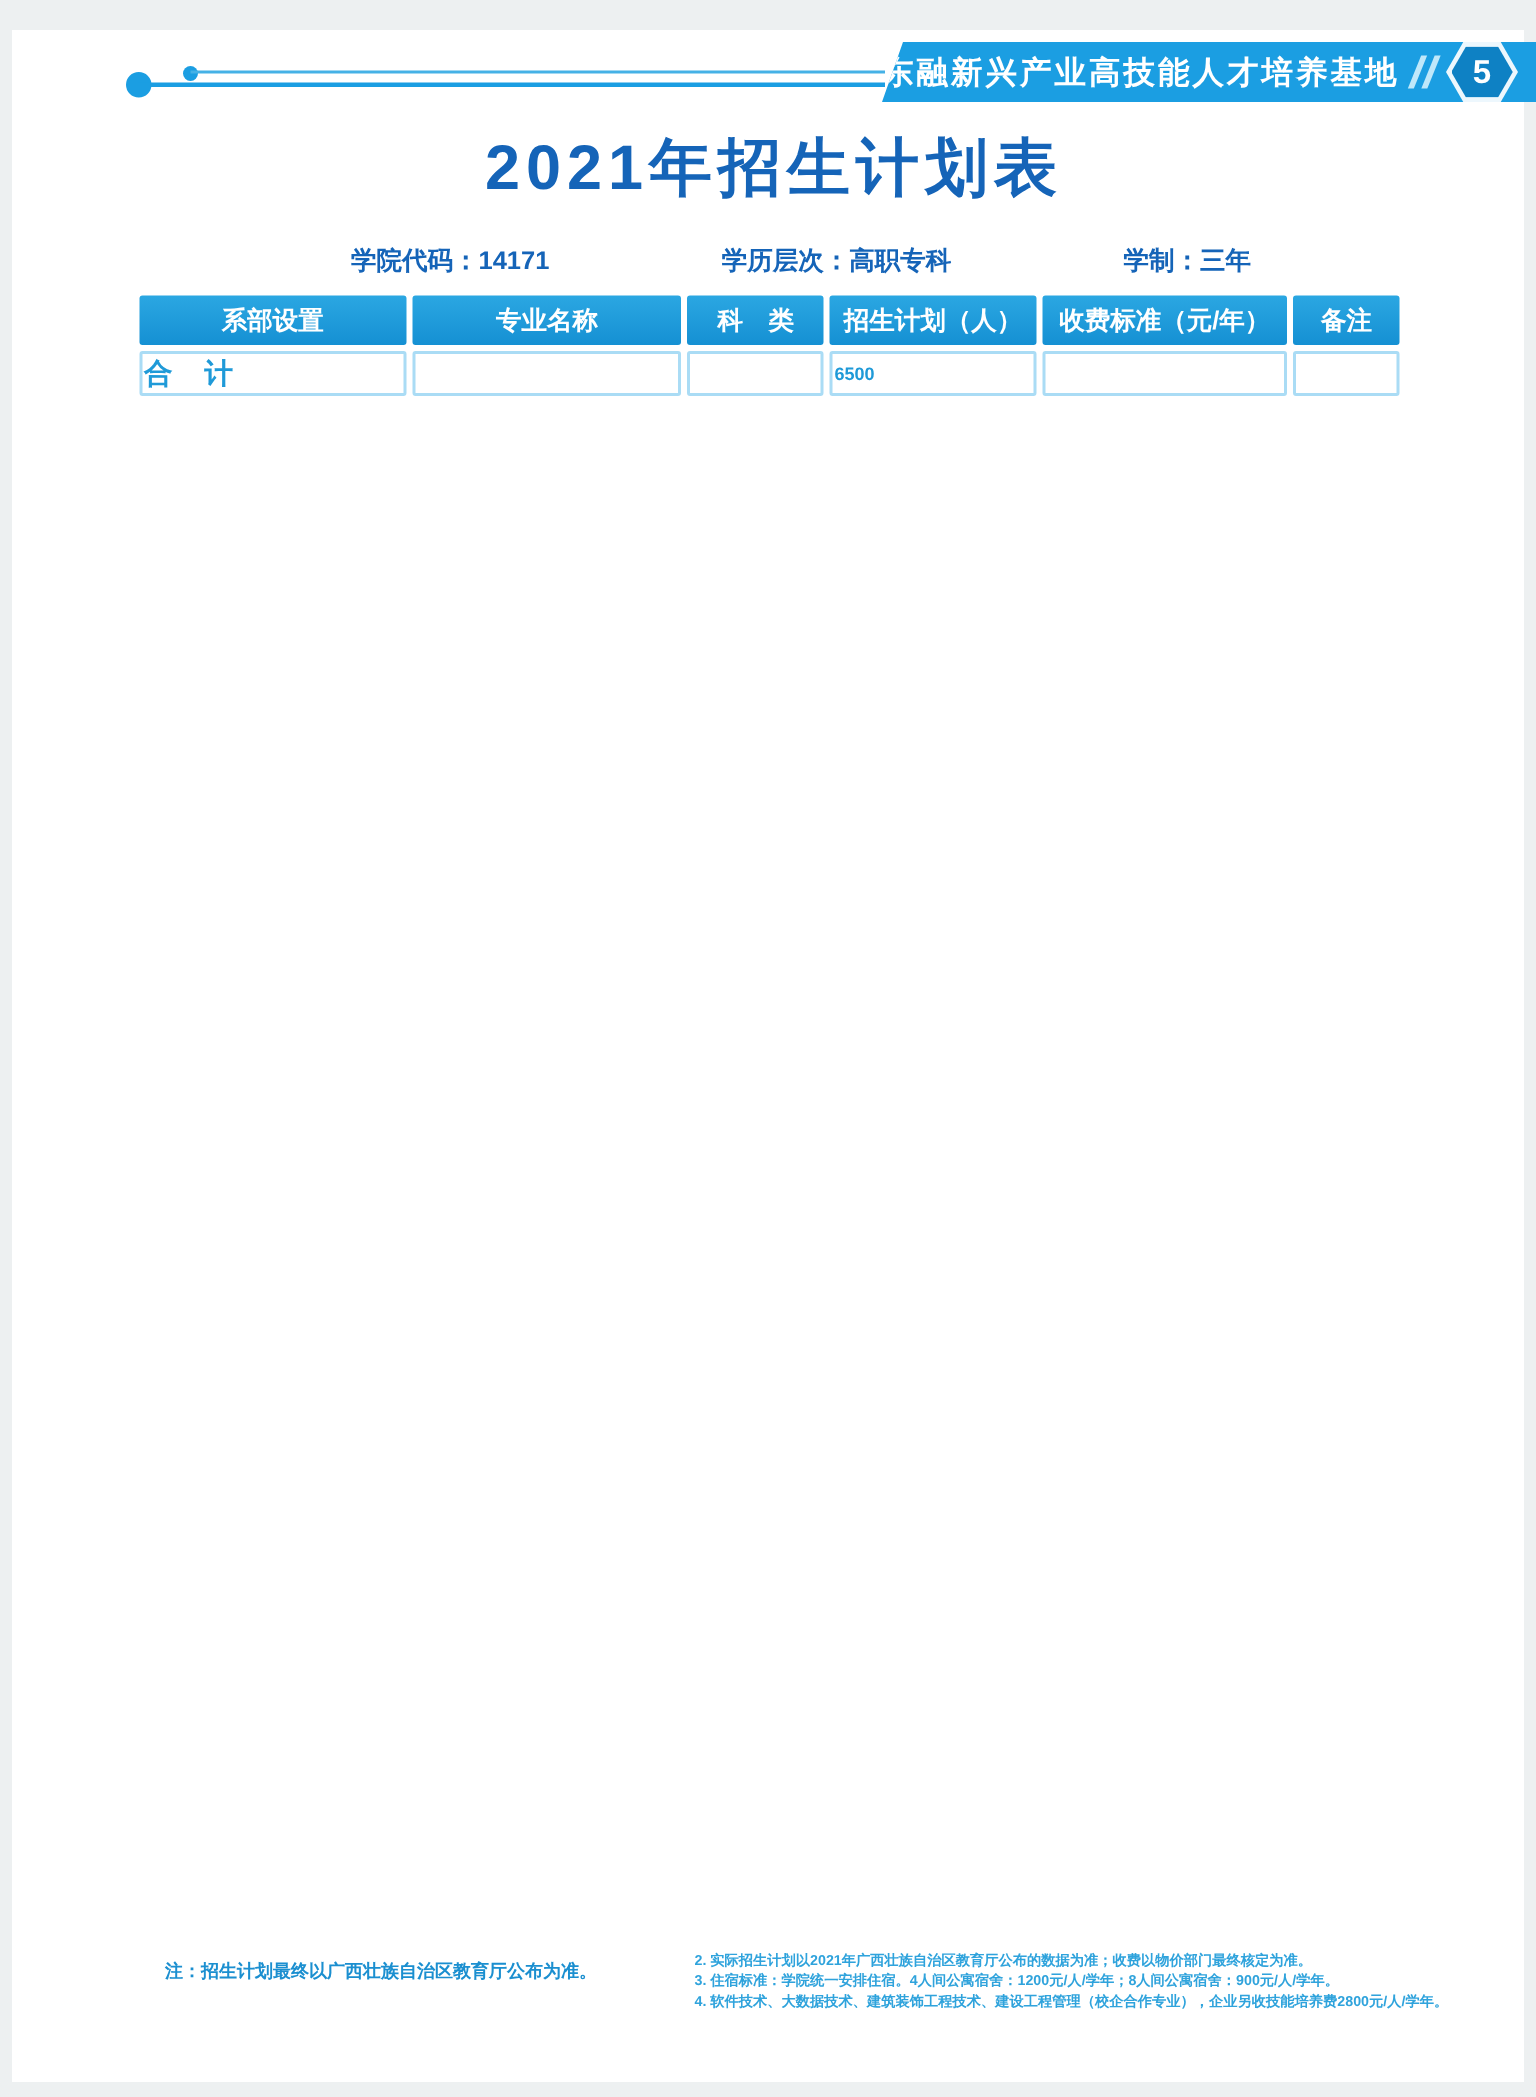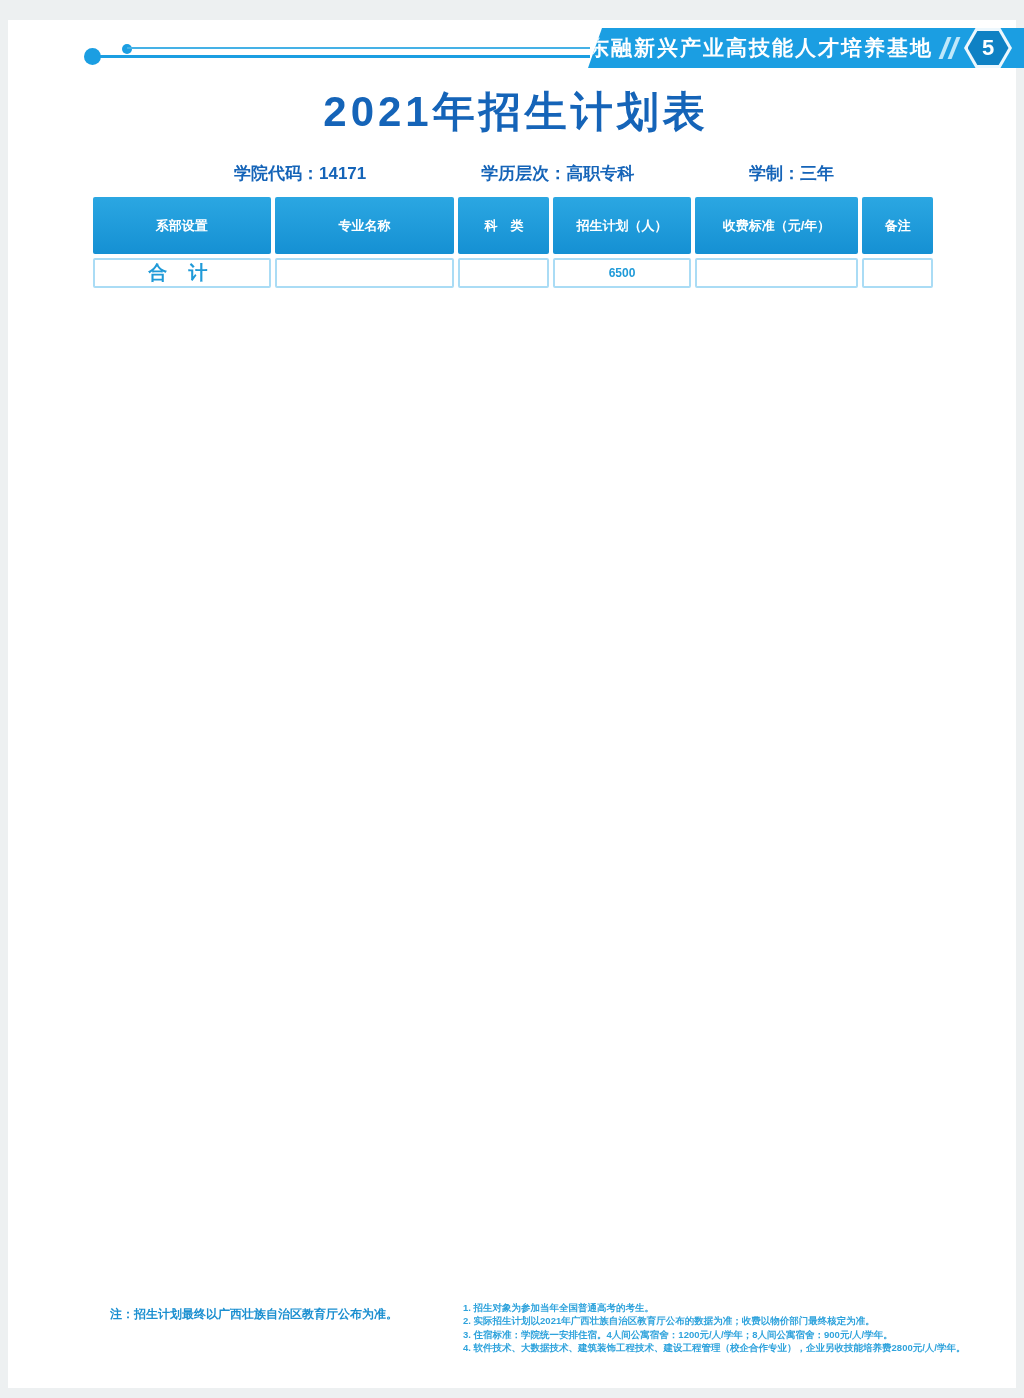--- a/index.html
+++ b/index.html
@@ -52,26 +52,26 @@
     display:flex;justify-content:space-between;
     color:#1564b8;font-size:17px;font-weight:bold;
   }
   
   table{
     position:absolute;left:89px;top:193px;width:848px;
     border-collapse:separate;border-spacing:4px;table-layout:fixed;
   }
   th{
     background:linear-gradient(180deg,#2ba7e2,#1590d3);
-    color:#fff;font-size:13px;font-weight:bold;
-    height:33px;padding:12px;border-radius:2px;white-space:nowrap;
+    color:#fff;font-size:17px;font-weight:bold;
+    height:33px;padding:0;border-radius:2px;white-space:nowrap;
   }
   td{
     border:2px solid #aadcf5;border-radius:2px;background:#fff;
-    color:#1f9ad8;font-weight:bold;text-align:center;
+    color:#1f9ad8;font-weight:bold;
     font-size:15px;height:26px;padding:0 1px;overflow:hidden;
   }
   td.num{font-size:12px;}
   td.total-label{font-size:19px;letter-spacing:8px;}
   
   .note-left{
     position:absolute;left:110px;top:1306px;
     color:#1b8fd0;font-size:12px;font-weight:bold;
   }
   .notes-right{
@@ -136,17 +136,16 @@
         <td></td>
         <td class="num">6500</td>
         <td></td>
         <td></td>
       </tr>
     </tbody>
 </table>
 
 <div class="note-left">注：招生计划最终以广西壮族自治区教育厅公布为准。</div>
 <div class="notes-right" id="notes-right">
-    <div>1. 招生对象为参加当年全国普通高考的考生。</div>
     <div>2. 实际招生计划以2021年广西壮族自治区教育厅公布的数据为准；收费以物价部门最终核定为准。</div>
     <div>3. 住宿标准：学院统一安排住宿。4人间公寓宿舍：1200元/人/学年；8人间公寓宿舍：900元/人/学年。</div>
     <div>4. 软件技术、大数据技术、建筑装饰工程技术、建设工程管理（校企合作专业），企业另收技能培养费2800元/人/学年。</div>
   </div>
 
 </body></html>

